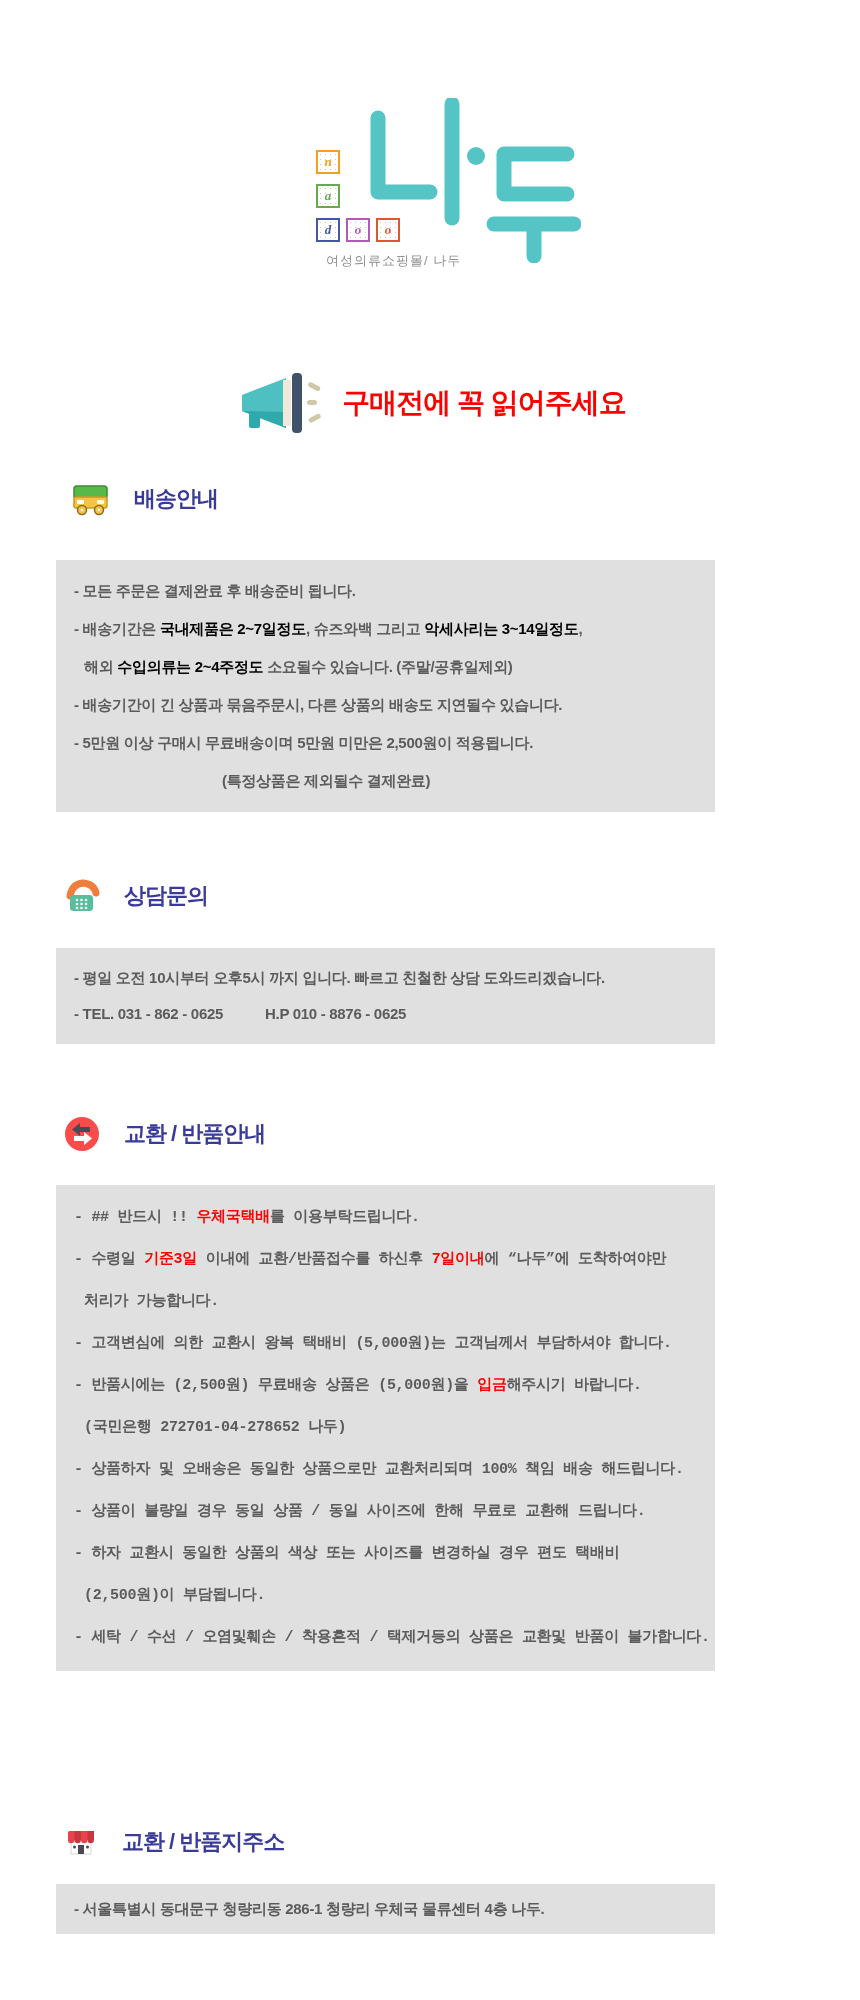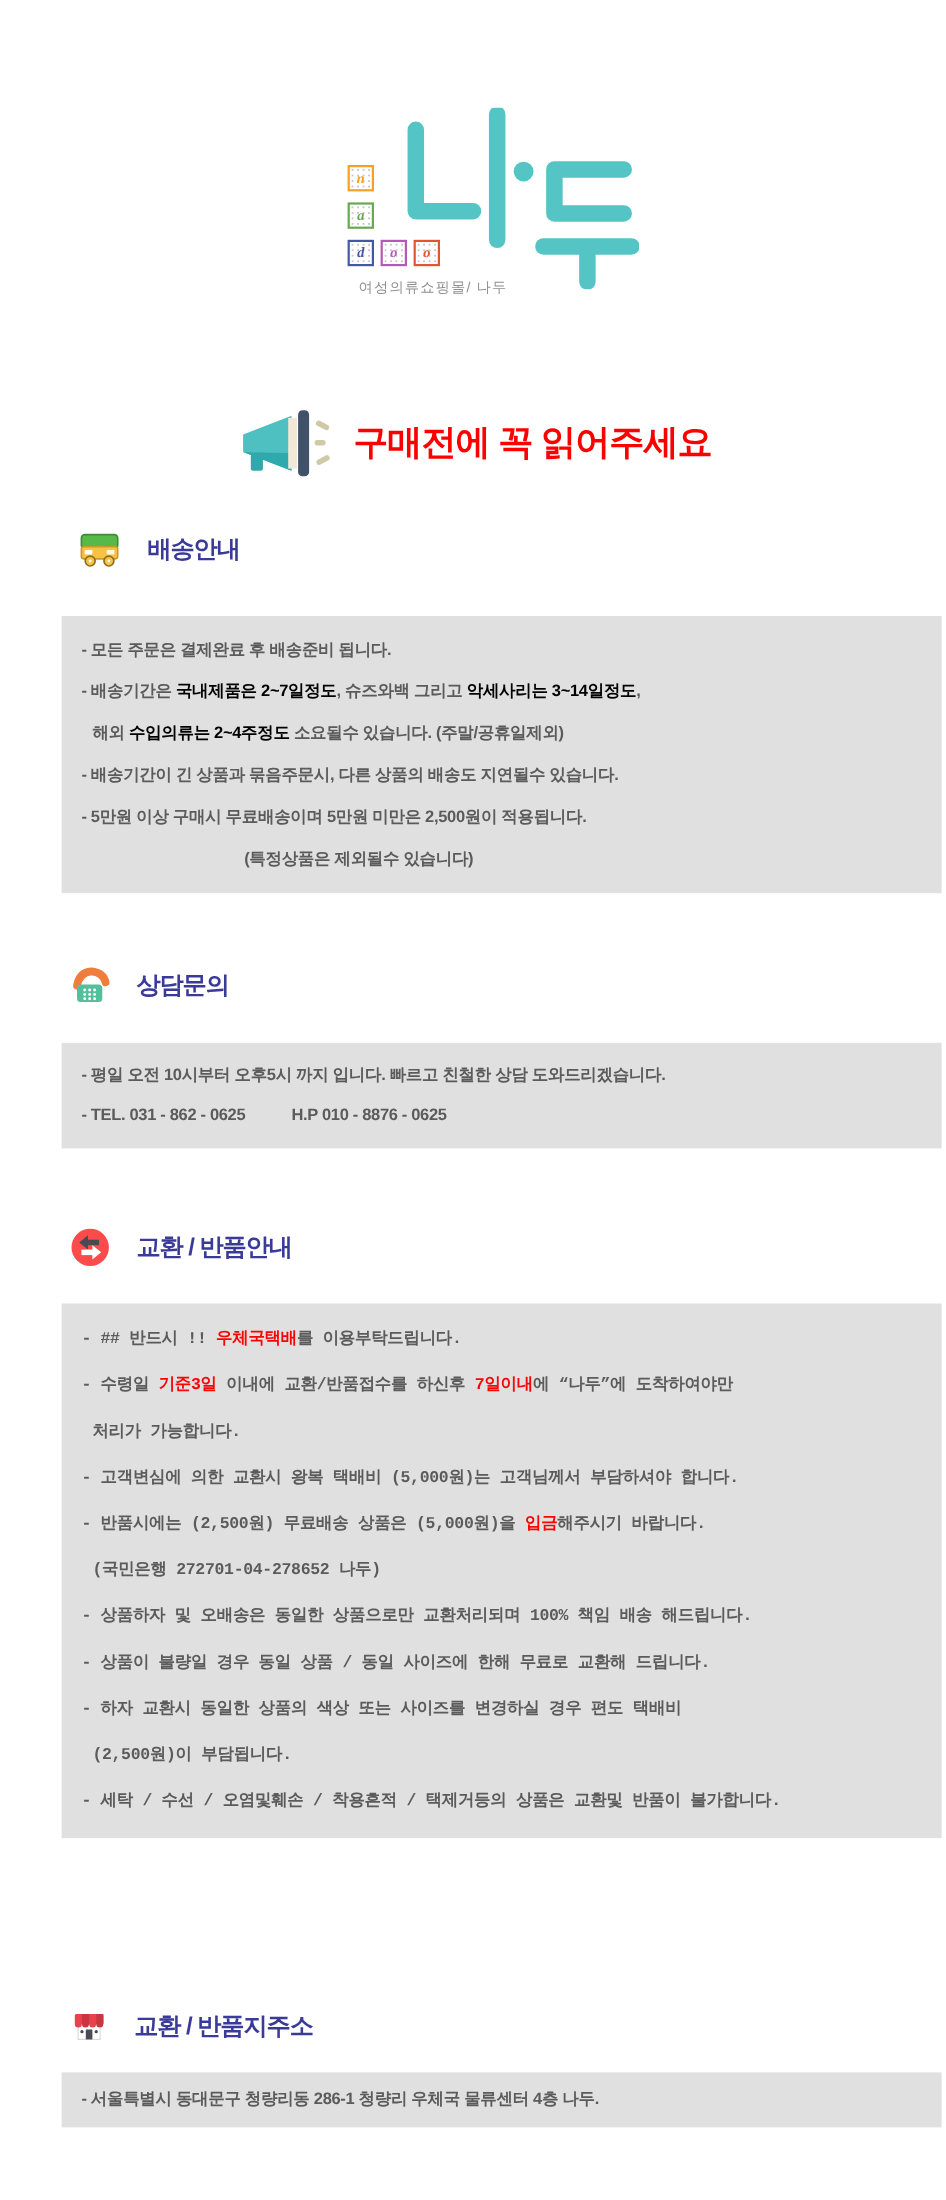--- a/index.html
+++ b/index.html
@@ -21,29 +21,29 @@
   }
   .logo-caption {
     position:absolute; top:154px; left:10px; font-size:13px; color:#8f8f8f;
     letter-spacing:1px; white-space:nowrap;
   }
   .brush-svg { position:absolute; top:0; left:30px; }
 
   
   .banner { position:absolute; top:372px; left:0; width:100%;
     display:flex; align-items:center; justify-content:center; gap:16px; }
-  .banner-title { font-size:32px; font-weight:800; color:#fb0202; letter-spacing:-1px; }
+  .banner-title { font-size:28px; font-weight:800; color:#fb0202; letter-spacing:-1px; }
 
   
   .sec-hdr { position:absolute; display:flex; align-items:center; gap:12px; }
   .sec-title { font-size:22px; font-weight:700; color:#3a3a99; letter-spacing:-1px;margin-left:12px; }
 
   
   .info-box {
-    position:absolute; left:56px; width:800px; box-sizing:border-box;
+    position:absolute; left:56px; width:659px; box-sizing:border-box;
     background:#e0e0e0; padding:12px 18px;
   }
   .line {
     margin:0; font-size:15px; font-weight:700; color:#5b5b5b;
     line-height:38px; white-space:nowrap; letter-spacing:-0.3px;
   }
   .box-exchange .line { line-height:42px;font-family:Liberation Mono, monospace; }
   .box-consult .line { line-height:36px; }
   .box-address .line { line-height:26px; }
   .line .r-light { color:#000000; }
@@ -111,21 +111,21 @@
       <circle cx="27" cy="28" r="1.3" fill="#ffffff"></circle>
     </svg>
     <span class="sec-title">배송안내</span>
   </div>
   <div class="info-box box1 box-shipping">
       <p class="line"><span>- 모든 주문은 결제완료 후 배송준비 됩니다.</span></p>
       <p class="line"><span>- 배송기간은 </span><span class="r-light">국내제품은 2~7일정도</span><span>, 슈즈와백 그리고 </span><span class="r-light">악세사리는 3~14일정도</span><span>,</span></p>
       <p class="line ind1"><span>해외 </span><span class="r-light">수입의류는 2~4주정도</span><span> 소요될수 있습니다. (주말/공휴일제외)</span></p>
       <p class="line"><span>- 배송기간이 긴 상품과 묶음주문시, 다른 상품의 배송도 지연될수 있습니다.</span></p>
       <p class="line"><span>- 5만원 이상 구매시 무료배송이며 5만원 미만은 2,500원이 적용됩니다.</span></p>
-      <p class="line ind2"><span>(특정상품은 제외될수 있습니다)</span></p>
+      <p class="line ind2"><span>(특정상품은 제외될수 결제완료)</span></p>
     </div>
 
   <div class="sec-hdr hdr-consult">
     <svg width="36" height="36" viewBox="0 0 36 36">
       <path d="M6 18 Q8 6 19 5 Q30 6 32 15" fill="none" stroke="#ef7d3b" stroke-width="7" stroke-linecap="round"></path>
       <rect x="6" y="17" width="23" height="16" rx="3.5" fill="#54bf9a"></rect>
       <circle cx="13" cy="22" r="1.3" fill="#ffffff"></circle>
         <circle cx="17.5" cy="22" r="1.3" fill="#ffffff"></circle>
         <circle cx="22" cy="22" r="1.3" fill="#ffffff"></circle>
       <circle cx="13" cy="26" r="1.3" fill="#ffffff"></circle>

